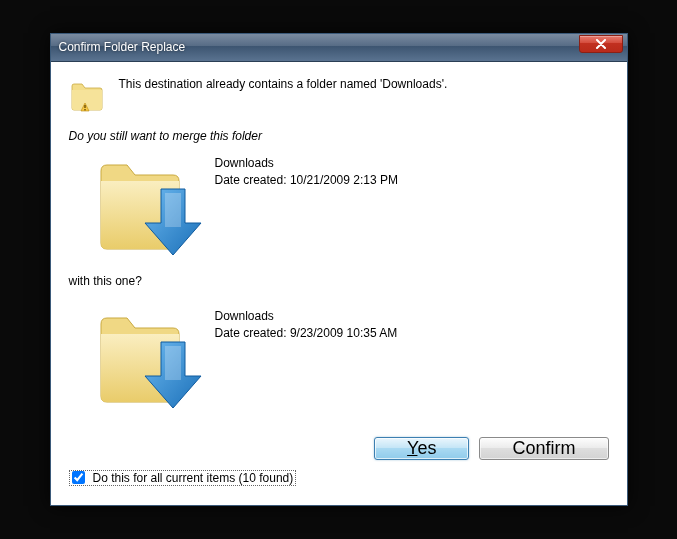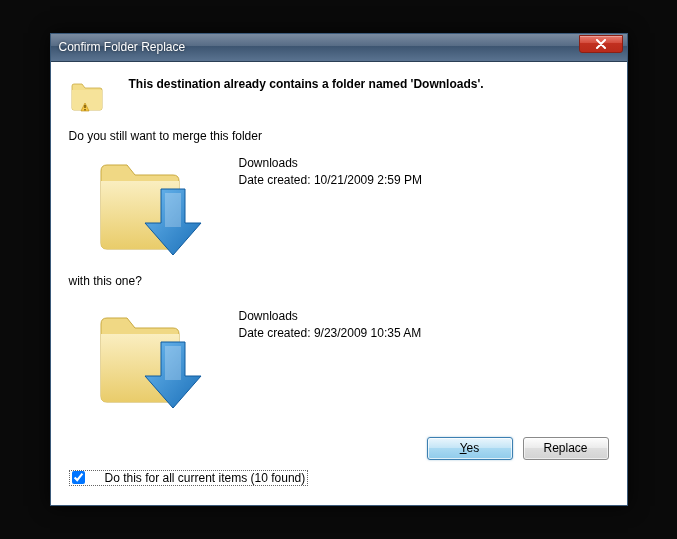--- a/index.html
+++ b/index.html
@@ -51,35 +51,34 @@
     box-shadow: inset 0 1px 0 rgba(255,255,255,0.3);
   }
   .close-btn svg { display:block; }
   .content {
     padding: 14px 18px 10px 18px;
     color: #000;
     background: #fff;
   }
   .header-row {
     display: flex;
-    gap: 24px;
+    gap: 14px;
     margin-bottom: 12px;
-    font-weight: bold;
   }
   .alert-icon {
     width: 36px;
     flex-shrink: 0;
     padding-top: 2px;
   }
   .header-text { flex: 1; line-height: 1.4; }
   .header-text p { margin: 0 0 10px 0; }
-  .question { margin: 6px 0 8px 0; }
+  .question { margin: 6px 0 8px 0; font-style: italic; }
   .folder-block {
     display: flex;
-    gap: 36px;
+    gap: 12px;
     margin: 4px 0 10px 24px;
     align-items: flex-start;
   }
   .folder-vis {
     width: 110px;
     flex-shrink: 0;
   }
   .folder-info { padding-top: 4px; line-height: 1.4; }
   .with-line { margin: 6px 0 16px 0; }
   .button-row {
@@ -87,39 +86,39 @@
     justify-content: flex-end;
     gap: 10px;
     padding: 10px 0 6px 0;
   }
   .btn {
     min-width: 86px;
     height: 23px;
     border: 1px solid #8a8a8a;
     background: linear-gradient(to bottom, #fdfdfd 0%, #ebebeb 48%, #dedede 50%, #d3d3d3 100%);
     border-radius: 3px;
-    font-size: 12px;
+    font-size: 18px;
     font-family: inherit;
     cursor: pointer;
-    padding: 0 18px;
+    padding: 0 32px;
     box-shadow: inset 0 0 0 1px rgba(255,255,255,0.6);
   }
   .btn.default {
     border-color: #3c7fb1;
     background: linear-gradient(to bottom, #eaf6fd 0%, #c4e5f6 48%, #a9d9f2 50%, #90cbeb 100%);
     box-shadow: inset 0 0 0 1px rgba(255,255,255,0.7), 0 0 2px rgba(60,127,177,0.5);
   }
   .btn .underline { text-decoration: underline; }
   .footer {
     padding: 4px 0 8px 0;
   }
   .footer label {
     display: inline-flex;
     align-items: center;
-    gap: 20px;
+    gap: 8px;
     cursor: pointer;
     border: 1px dotted #666;
     padding: 0 2px;
   }
   .footer input { margin:0; }
 </style>
 </head>
 <body>
 
 <div class="dialog">
@@ -166,21 +165,21 @@
               <stop offset="0" stop-color="#6cb8ef"></stop>
               <stop offset="1" stop-color="#1a6fb8"></stop>
             </linearGradient>
           </defs>
           <path d="M68 38 L68 72 L52 72 L80 104 L108 72 L92 72 L92 38 Z" fill="url(#ar1)" stroke="#0e5a9e" stroke-width="1"></path>
           <path d="M72 42 L72 76 L88 76 L88 42 Z" fill="rgba(255,255,255,0.25)"></path>
         </svg>
       </div>
       <div class="folder-info">
         <div>Downloads</div>
-        <div>Date created: 10/21/2009 2:59 PM</div>
+        <div>Date created: 10/21/2009 2:13 PM</div>
       </div>
     </div>
 
     <div class="with-line">with this one?</div>
 
     <div class="folder-block">
       <div class="folder-vis">
         <svg width="110" height="110" viewBox="0 0 110 110">
           <path d="M8 22 L8 92 Q8 98 14 98 L80 98 Q86 98 86 92 L86 30 Q86 24 80 24 L42 24 L34 14 L14 14 Q8 14 8 20 Z" fill="#f0d884" stroke="#c9a93f" stroke-width="1"></path>
           <path d="M8 30 L86 30 L86 92 Q86 98 80 98 L14 98 Q8 98 8 92 Z" fill="url(#fg2)"></path>
@@ -199,21 +198,21 @@
         </svg>
       </div>
       <div class="folder-info">
         <div>Downloads</div>
         <div>Date created: 9/23/2009 10:35 AM</div>
       </div>
     </div>
 
     <div class="button-row">
       <button class="btn default"><span class="underline">Y</span><span>es</span></button>
-      <button class="btn">Replace</button>
+      <button class="btn">Confirm</button>
     </div>
 
     <div class="footer">
       <label>
         <input type="checkbox" checked="" style="">
         <span>Do this for all current items (10 found)</span>
       </label>
     </div>
 
   </div>

